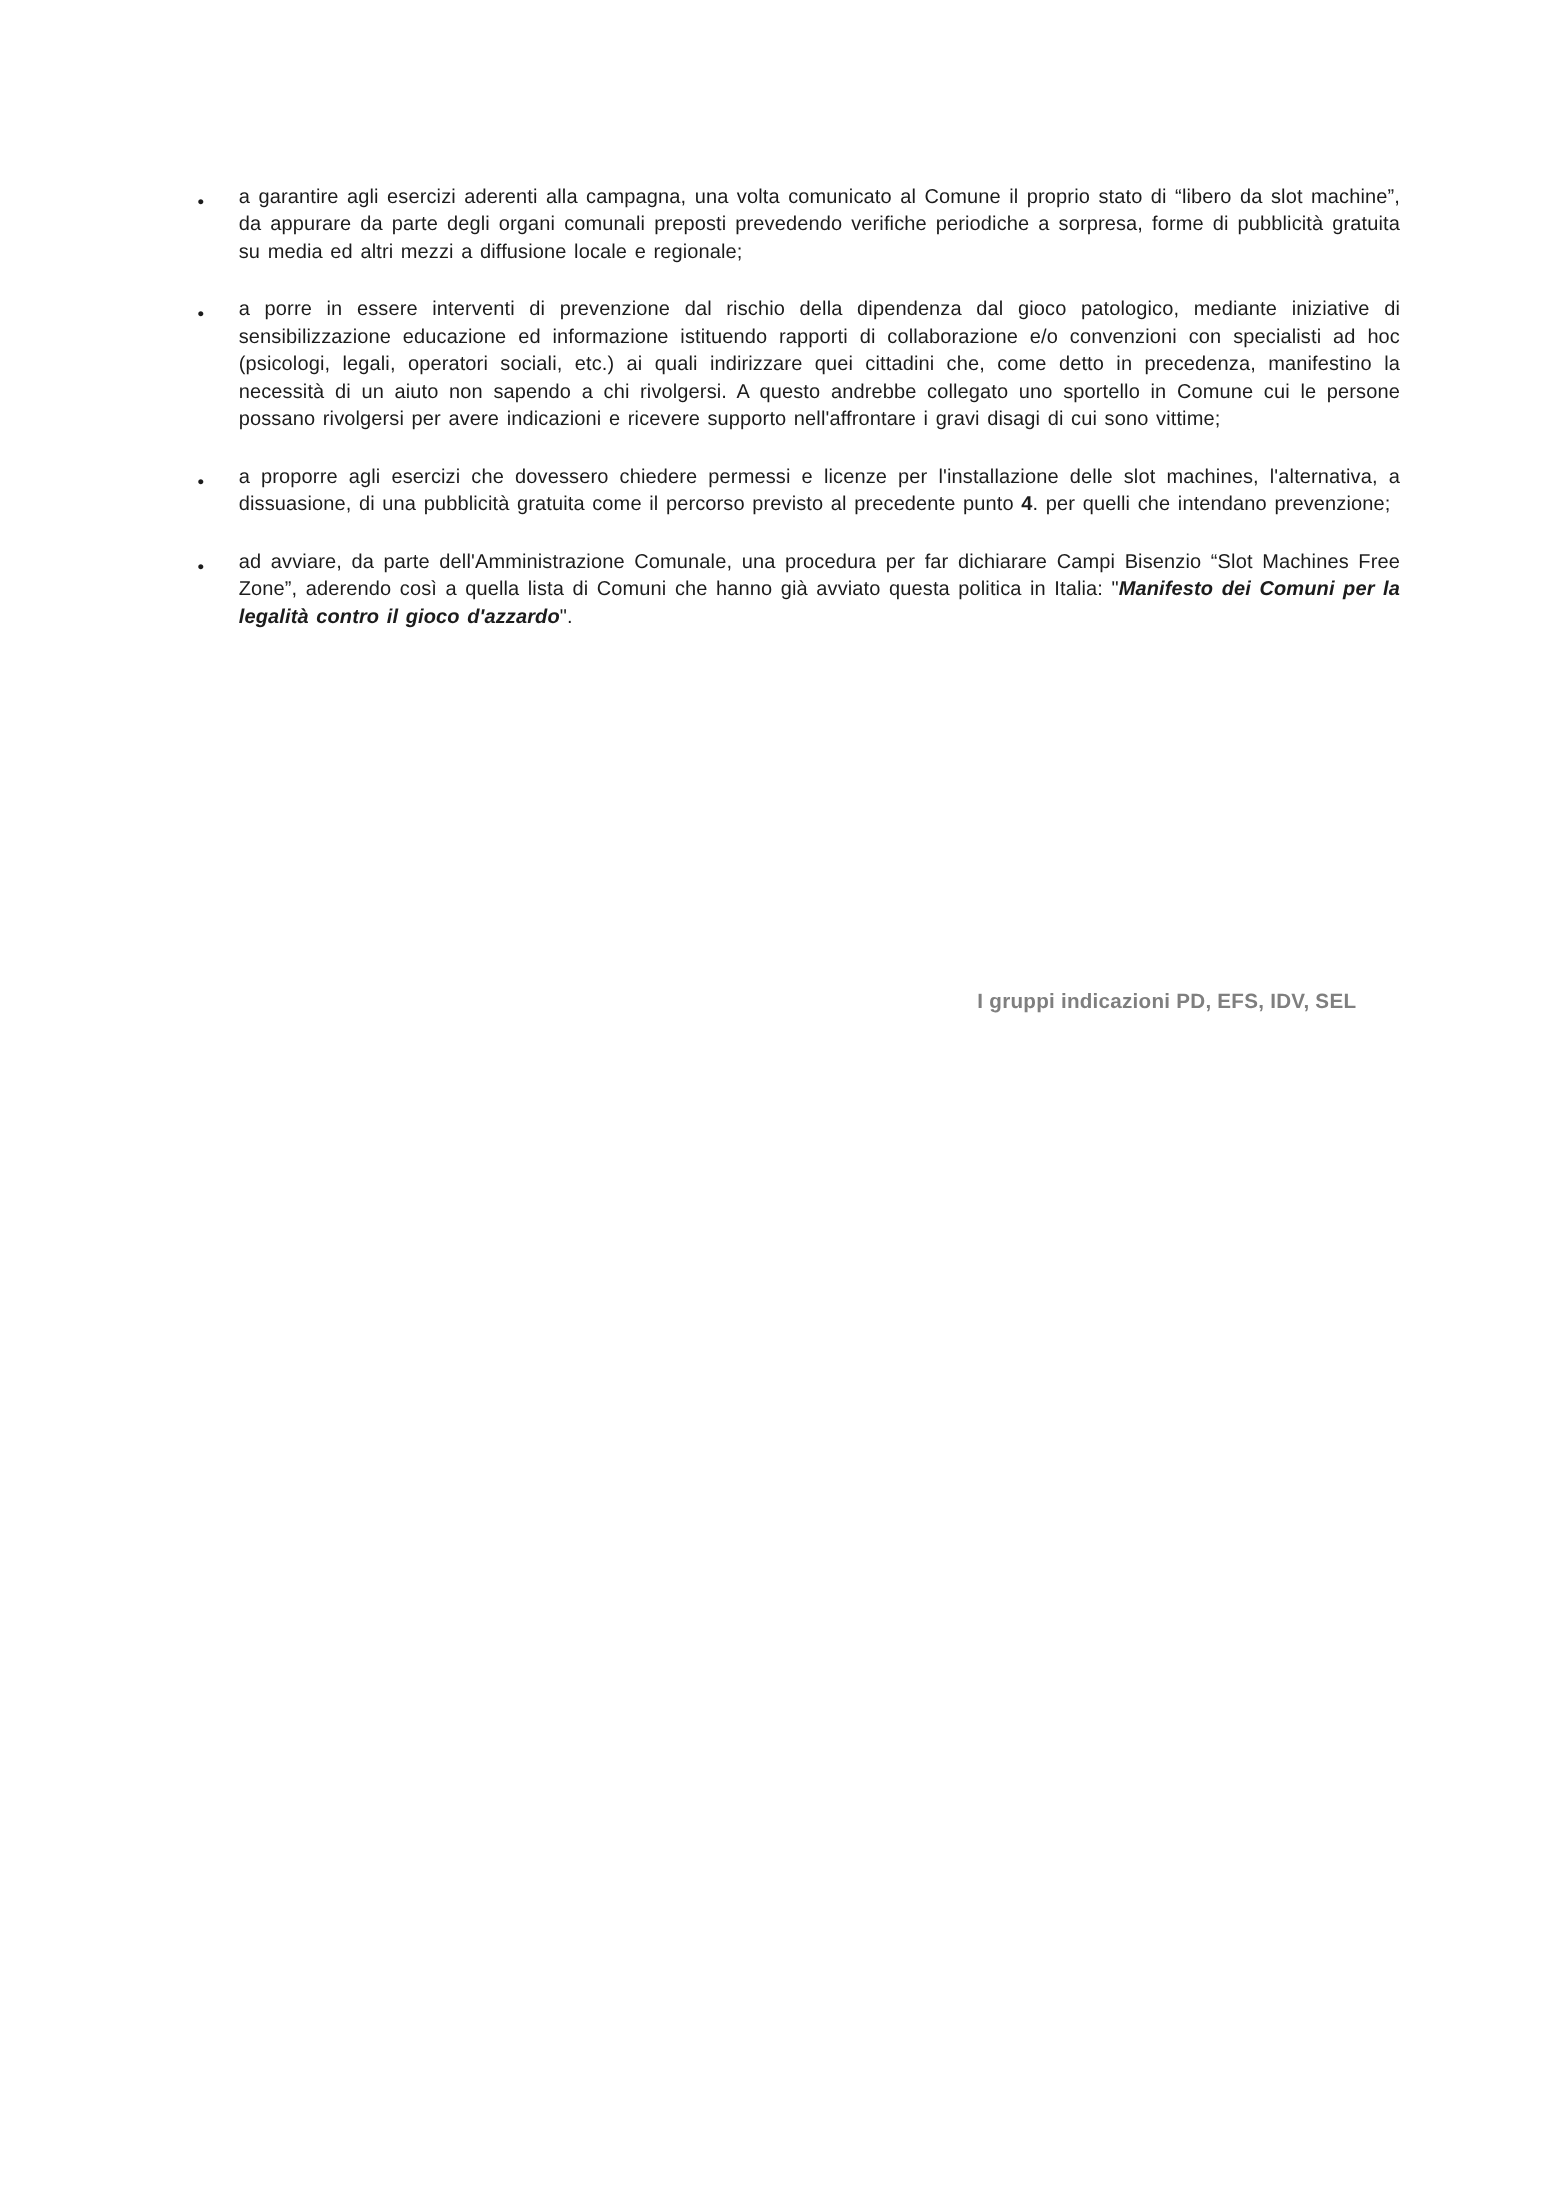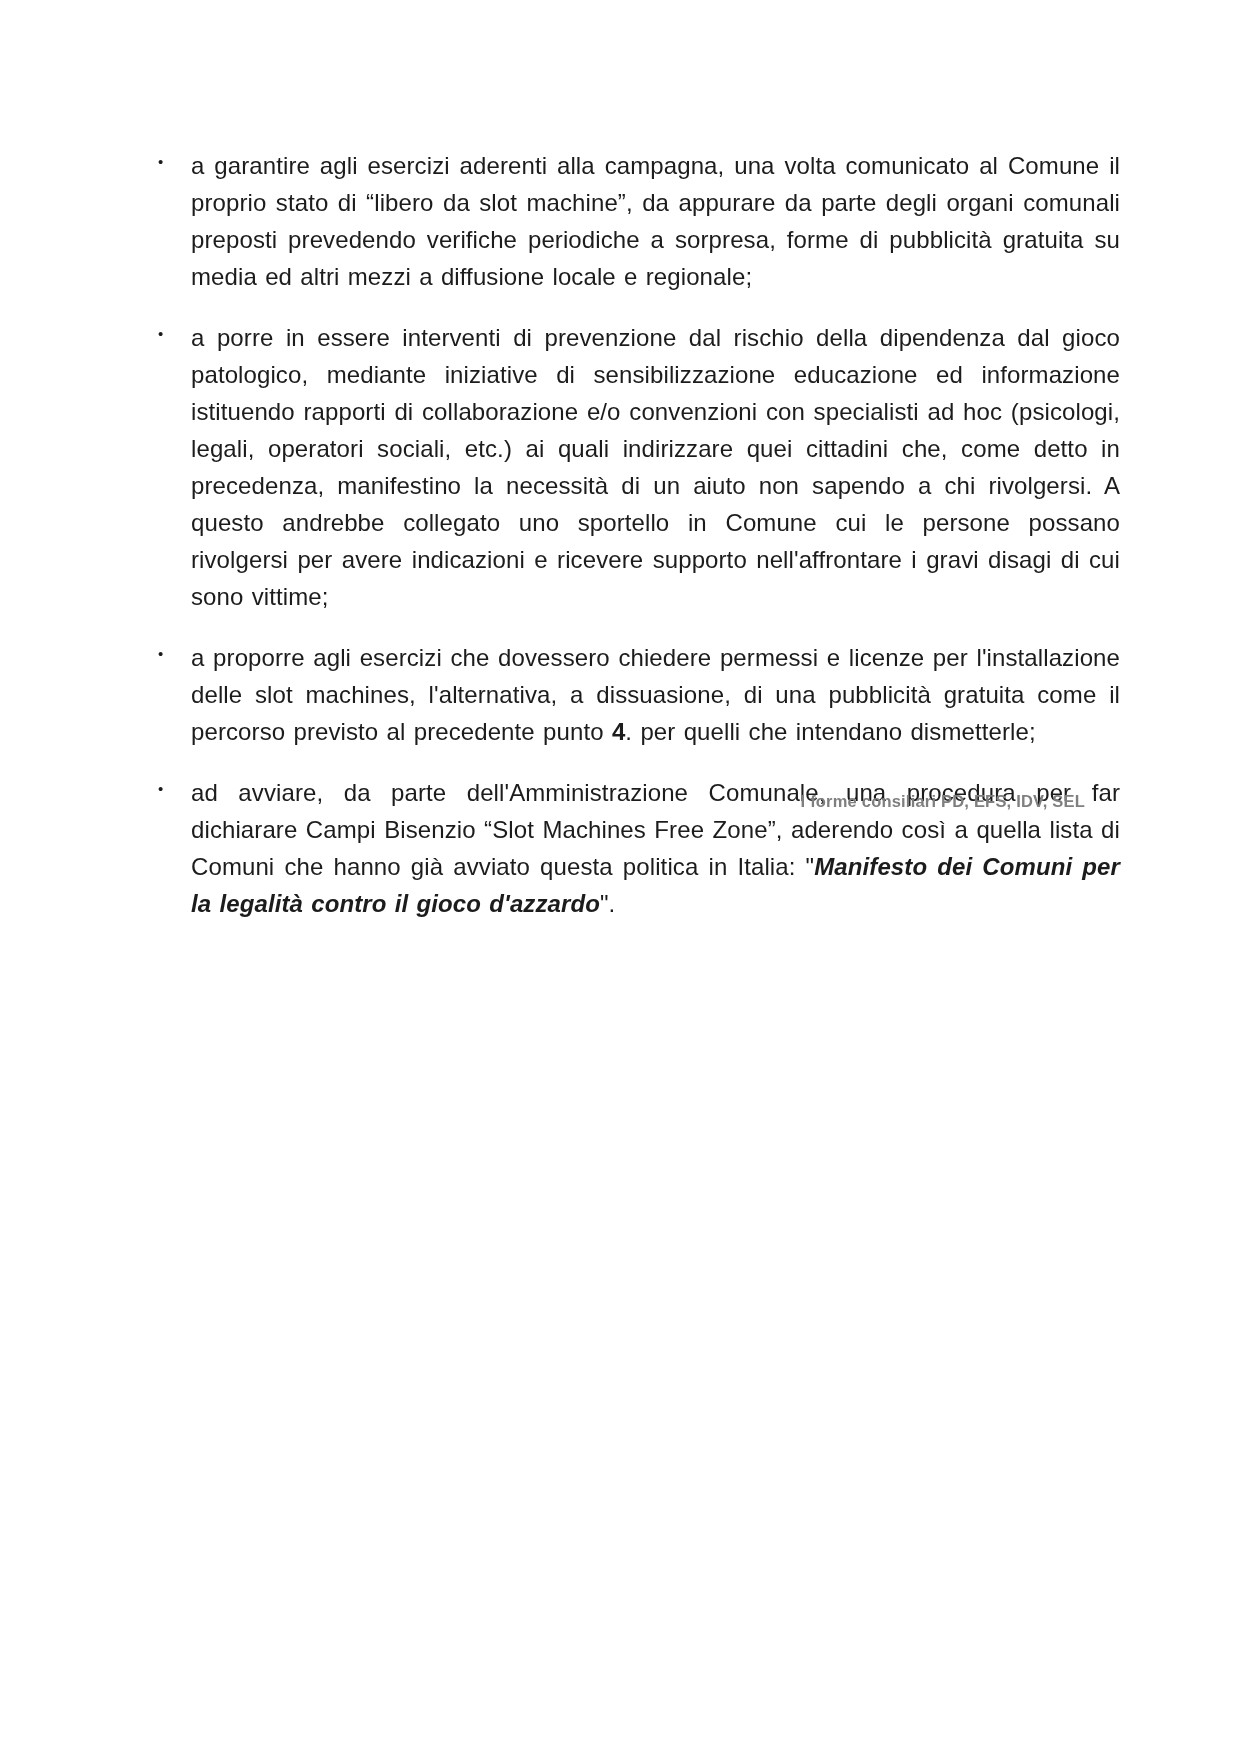--- a/index.html
+++ b/index.html
@@ -23,22 +23,22 @@
     margin-bottom: 24px;
   }
   .bullet-marker {
     flex: 0 0 33px;
     font-size: 15px;
     line-height: 27.5px;
     padding-top: 1px;
   }
   .bullet-text {
     flex: 1;
-    font-size: 24px;
-    line-height: 37px;
+    font-size: 16px;
+    line-height: 22px;
     text-align: justify;
     letter-spacing: 0.1px;
     word-spacing: 1.5px;
   }
   .bullet-text .b { font-weight: bold; }
   .bullet-text .i { font-style: italic; }
   .signature {
     position: absolute;
     top: 792px;
     right: 155px;
@@ -57,22 +57,22 @@
     <span class="bullet-text"><span>a garantire agli esercizi aderenti alla campagna, una volta comunicato al Comune il proprio stato di “libero da slot machine”, da appurare da parte degli organi comunali preposti prevedendo verifiche periodiche a sorpresa, forme di pubblicità gratuita su media ed altri mezzi a diffusione locale e regionale;</span></span>
   </div>
 
   <div class="bullet">
     <span class="bullet-marker">•</span>
     <span class="bullet-text"><span>a porre in essere interventi di prevenzione dal rischio della dipendenza dal gioco patologico, mediante iniziative di sensibilizzazione educazione ed informazione istituendo rapporti di collaborazione e/o convenzioni con specialisti ad hoc (psicologi, legali, operatori sociali, etc.) ai quali indirizzare quei cittadini che, come detto in precedenza, manifestino la necessità di un aiuto non sapendo a chi rivolgersi. A questo andrebbe collegato uno sportello in Comune cui le persone possano rivolgersi per avere indicazioni e ricevere supporto nell'affrontare i gravi disagi di cui sono vittime;</span></span>
   </div>
 
   <div class="bullet">
     <span class="bullet-marker">•</span>
-    <span class="bullet-text"><span>a proporre agli esercizi che dovessero chiedere permessi e licenze per l'installazione delle slot machines, l'alternativa, a dissuasione, di una pubblicità gratuita come il percorso previsto al precedente punto </span><span class="b">4</span><span>. per quelli che intendano dismetterle;</span></span>
+    <span class="bullet-text"><span>a proporre agli esercizi che dovessero chiedere permessi e licenze per l'installazione delle slot machines, l'alternativa, a dissuasione, di una pubblicità gratuita come il percorso previsto al precedente punto </span><span class="b">4</span><span>. per quelli che intendano prevenzione;</span></span>
   </div>
 
   <div class="bullet">
     <span class="bullet-marker">•</span>
     <span class="bullet-text"><span>ad avviare, da parte dell'Amministrazione Comunale, una procedura per far dichiarare Campi Bisenzio “Slot Machines Free Zone”, aderendo così a quella lista di Comuni che hanno già avviato questa politica in Italia: "</span><span class="b i">Manifesto dei Comuni per la legalità contro il gioco d'azzardo</span><span>".</span></span>
   </div>
 </div>
-  <div class="signature" style="color: rgb(127, 127, 127);">I forme consiliari PD, EFS, IDV, SEL</div>
+  <div class="signature" style="color: rgb(127, 127, 127);">I gruppi indicazioni PD, EFS, IDV, SEL</div>
 </div>
 
 </body></html>

